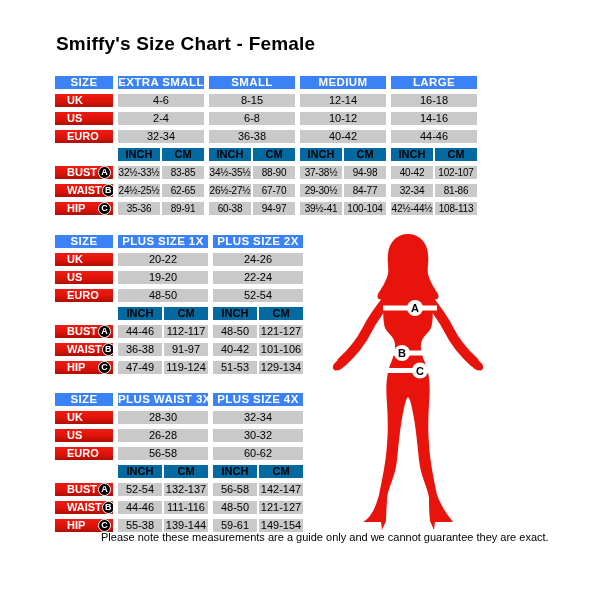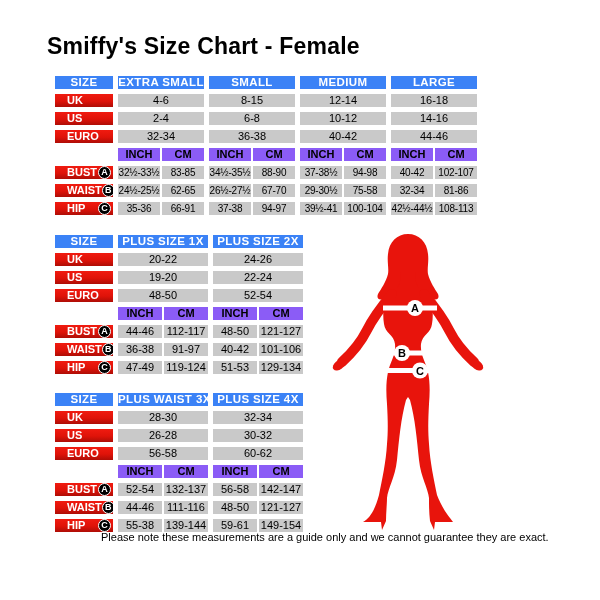--- a/index.html
+++ b/index.html
@@ -1,30 +1,30 @@
 <!DOCTYPE html>
 <html><head>
 <meta charset="utf-8">
 <style>
   * { margin:0; padding:0; box-sizing:border-box; }
   html,body { background:#fff; }
   body { width:600px; height:600px; font-family:"Liberation Sans","DejaVu Sans",sans-serif; color:#000; }
   .page { position:relative; width:600px; height:600px; background:#fff; overflow:hidden; }
-  .title { position:absolute; left:47px; top:33px; font-size:23px; font-weight:bold; letter-spacing:0.2px; }
+  .title { position:absolute; left:56px; top:33px; font-size:19px; font-weight:bold; letter-spacing:0.2px; }
   .tbl { position:absolute; left:55px; }
   .t1 { top:76px; } .t2 { top:235px; } .t3 { top:393px; }
   .row { display:grid; column-gap:5px; margin-bottom:5px; }
   .g4 { grid-template-columns:58px repeat(4,86px); }
   .g2 { grid-template-columns:58px repeat(2,90px); }
   .cell { height:13px; line-height:13px; font-size:11px; text-align:center; white-space:nowrap; overflow:hidden; }
   .hd { background:#3b82f6; color:#fff; font-weight:bold; font-size:11.5px; letter-spacing:0.4px; }
   .lbl { background:linear-gradient(180deg,#f01b10,#df1309 55%,#ae0d06); color:#fff; font-weight:bold;
          text-align:left; display:flex; align-items:center; padding:0 2px 0 12px; }
   .d { background:#c9c9c9; }
-  .u { background:#8b5cf6; font-weight:bold; }
+  .u { background:#0369a1; font-weight:bold; }
   .pair { display:grid; grid-template-columns:1fr 1fr; column-gap:2px; }
   .m { font-size:10px; letter-spacing:-0.2px; }
   .badge { margin-left:auto; flex:0 0 13px; width:13px; height:13px; border-radius:50%; background:#000;
            border:1px solid #fff; color:#fff; font-size:9px; font-weight:bold; line-height:11px; text-align:center; }
   .fig { position:absolute; left:328px; top:232px; }
   .foot { position:absolute; left:57px; top:531px; font-size:11px;padding-left:44px; }
 </style>
 </head>
 <body>
 
@@ -110,38 +110,38 @@
       <div class="pair">
         <div class="cell d m">24½-25½</div>
         <div class="cell d m">62-65</div>
       </div>
       <div class="pair">
         <div class="cell d m">26½-27½</div>
         <div class="cell d m">67-70</div>
       </div>
       <div class="pair">
         <div class="cell d m">29-30½</div>
-        <div class="cell d m">75-58</div>
+        <div class="cell d m">84-77</div>
       </div>
       <div class="pair">
         <div class="cell d m">32-34</div>
         <div class="cell d m">81-86</div>
       </div>
     </div>
     <div class="row g4">
       <div class="cell lbl">
         <span>HIP</span>
         <span class="badge">C</span>
       </div>
       <div class="pair">
         <div class="cell d m">35-36</div>
-        <div class="cell d m">66-91</div>
-      </div>
-      <div class="pair">
-        <div class="cell d m">37-38</div>
+        <div class="cell d m">89-91</div>
+      </div>
+      <div class="pair">
+        <div class="cell d m">60-38</div>
         <div class="cell d m">94-97</div>
       </div>
       <div class="pair">
         <div class="cell d m">39½-41</div>
         <div class="cell d m">100-104</div>
       </div>
       <div class="pair">
         <div class="cell d m">42½-44½</div>
         <div class="cell d m">108-113</div>
       </div>

